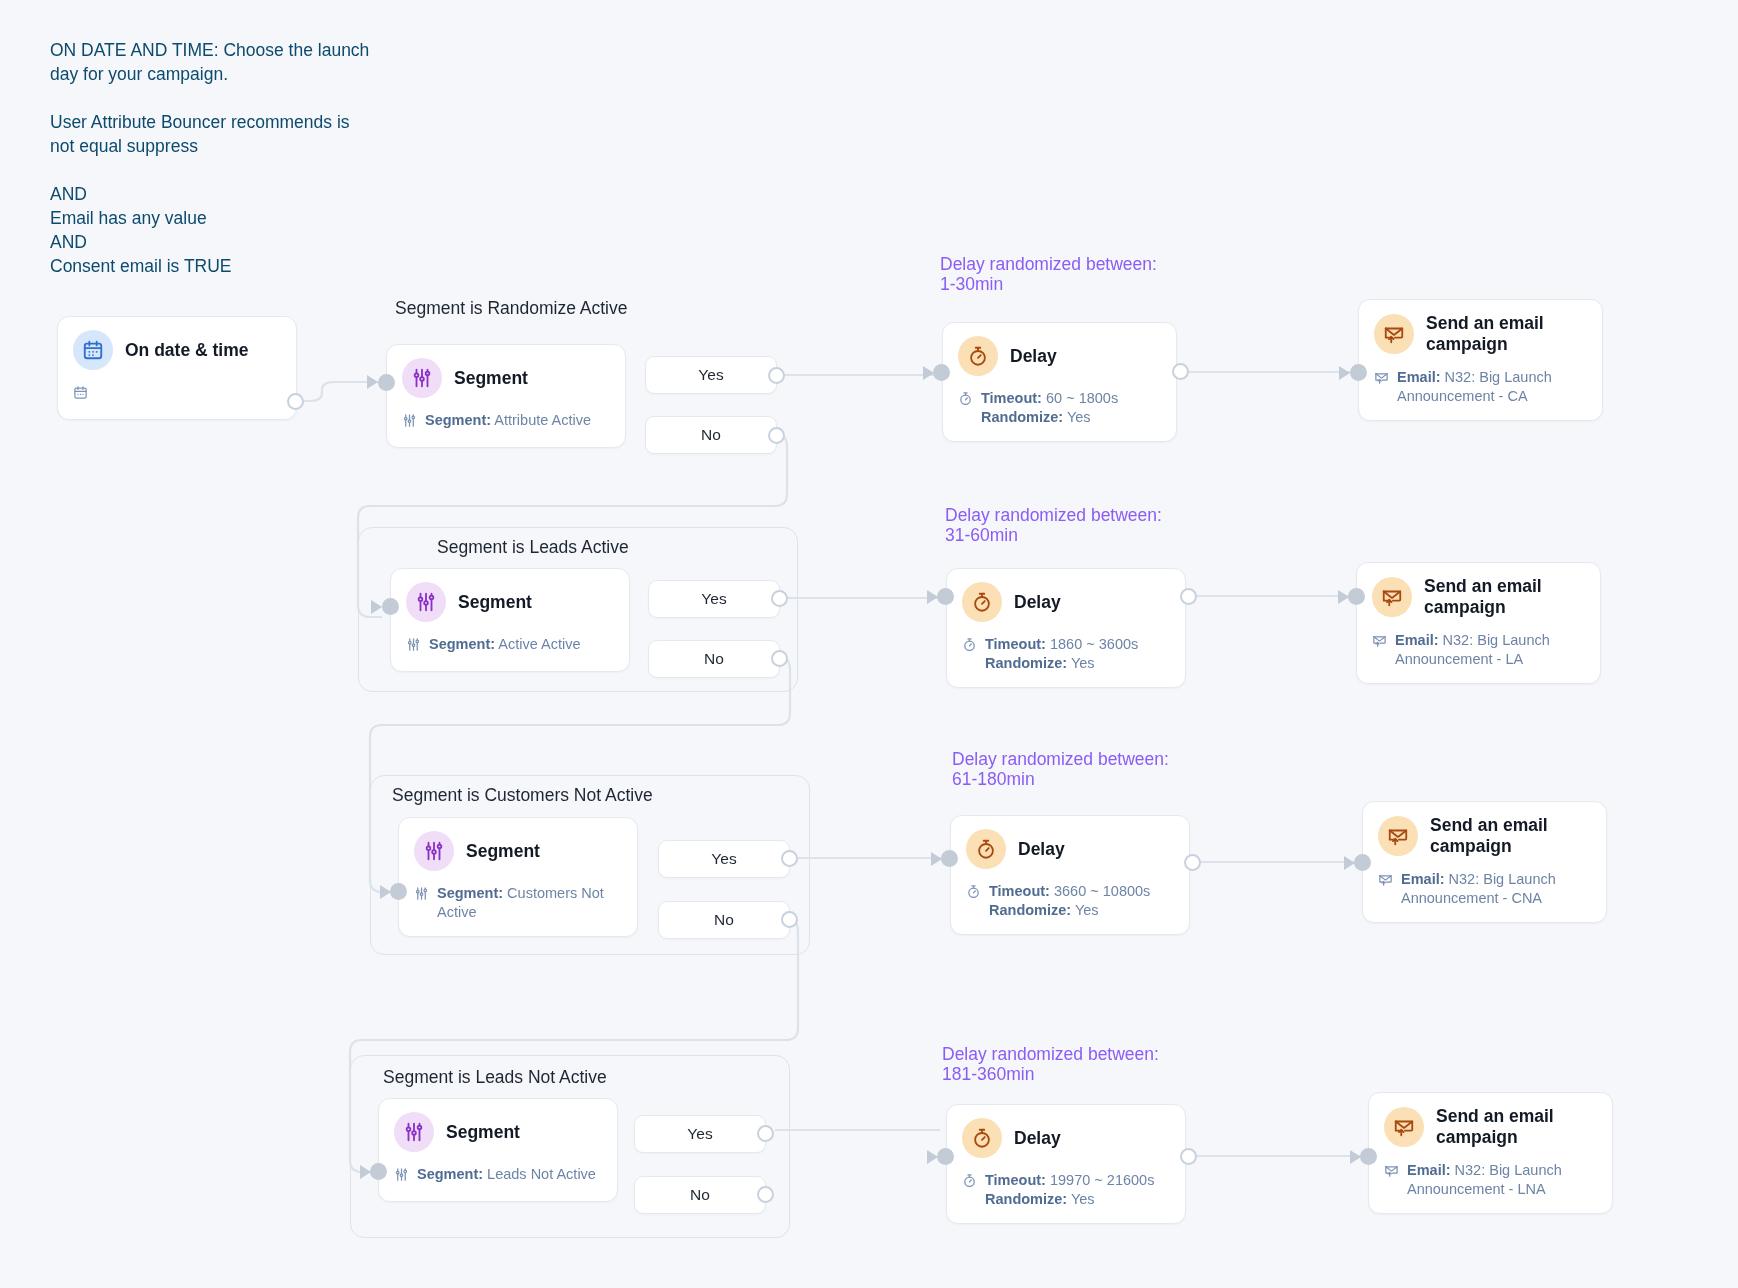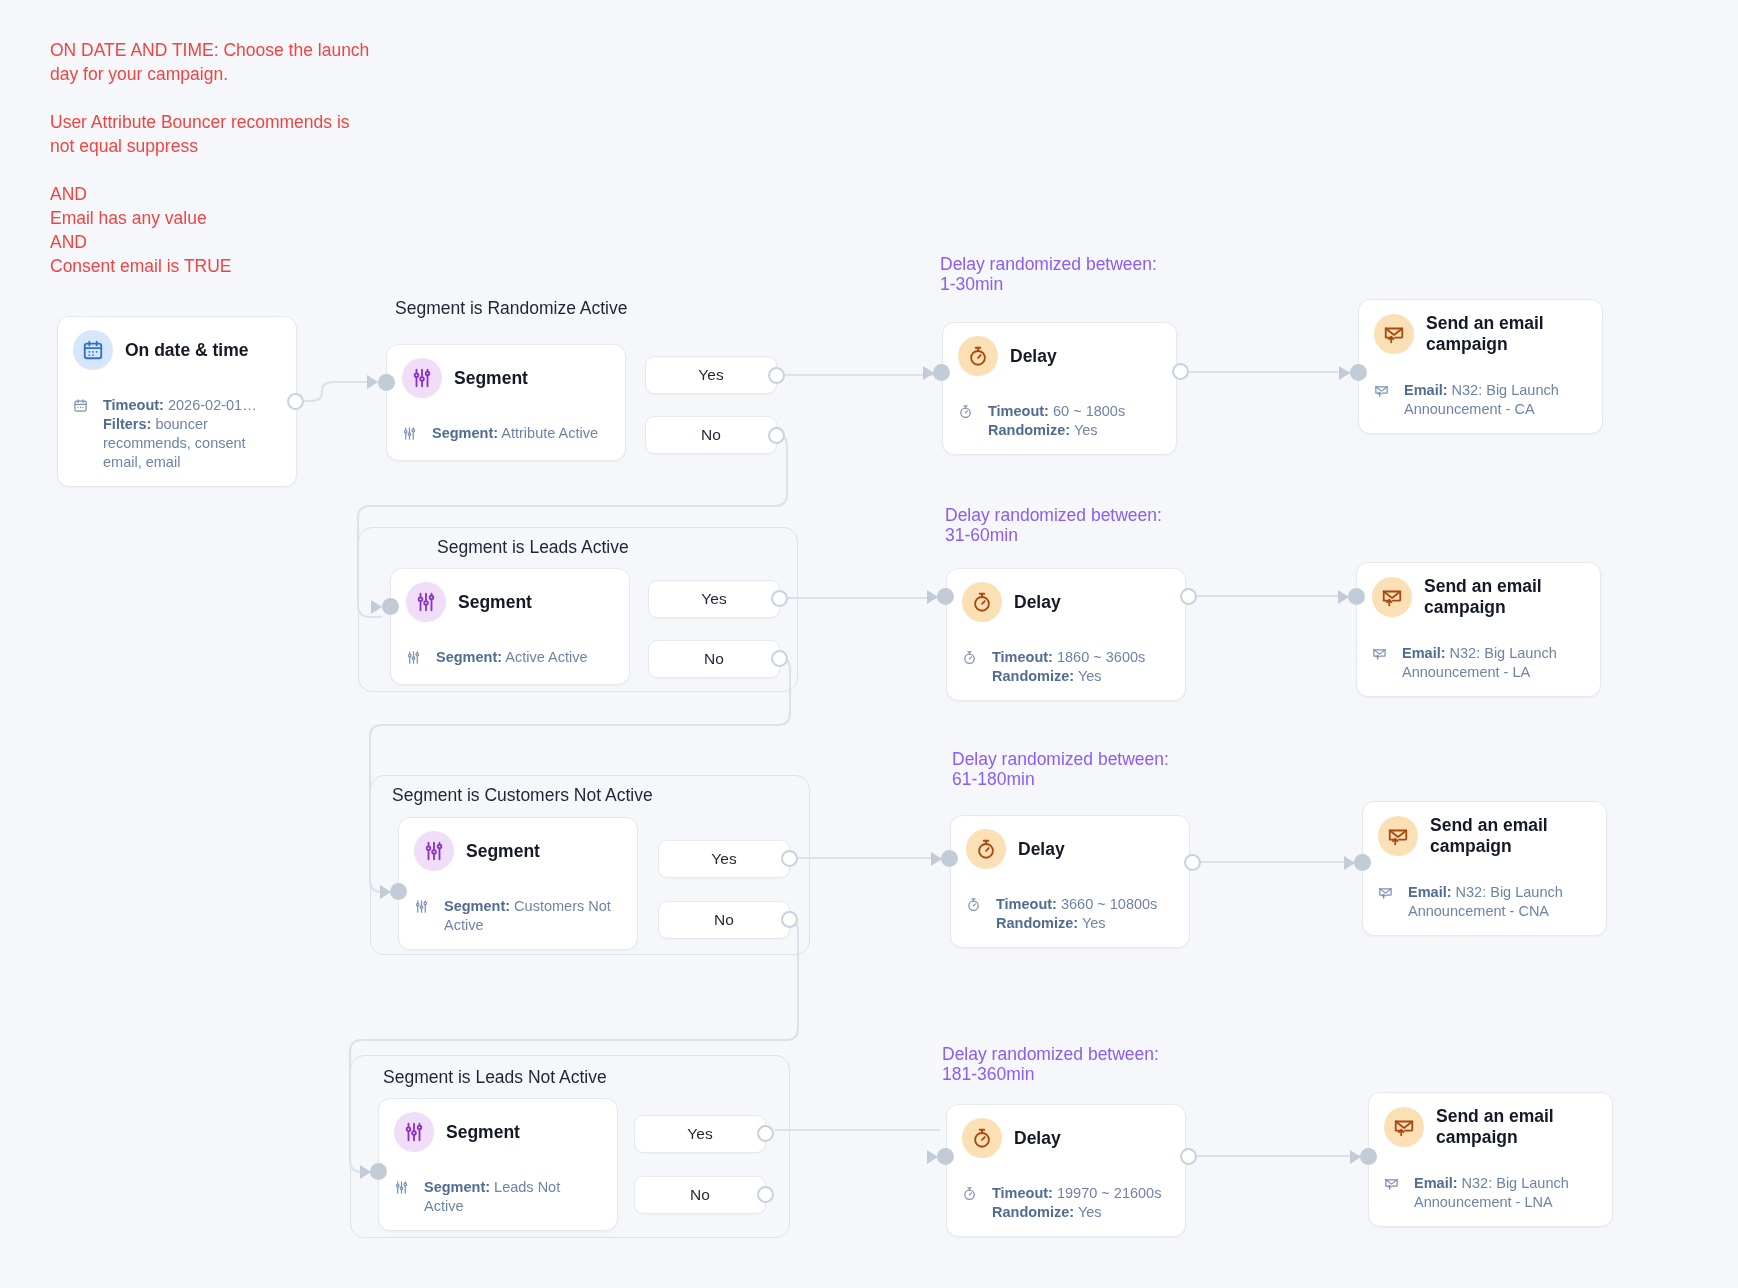--- a/index.html
+++ b/index.html
@@ -9,21 +9,21 @@
     font-family: "Liberation Sans", sans-serif;
     overflow: hidden;
   }
   #canvas { position: relative; width: 1738px; height: 1288px; }
 
   
   .annotation {
     position: absolute;
     font-size: 17.5px;
     line-height: 24px;
-    color: #ef4444;
+    color: #0c4a6e;
     white-space: pre-line;
     font-weight: 400;
   }
 
   
   .group-label {
     position: absolute;
     font-size: 17.5px;
     color: #1f2633;
     white-space: nowrap;
@@ -60,22 +60,22 @@
     flex: 0 0 40px;
   }
   .icon-blue { background: #d6e6fb; }
   .icon-purple { background: #f0ddf8; }
   .icon-orange { background: #fbdfb5; }
   .node-title {
     font-size: 17.5px; font-weight: 700; color: #131a26;
     line-height: 21px;
   }
   .node-body {
-    margin-top: 26px;
-    display: flex; gap: 14px;
+    margin-top: 13px;
+    display: flex; gap: 7px;
     font-size: 14.5px; line-height: 19px;
   }
   .node-body .body-icon { flex: 0 0 16px; margin-top: 2px; }
   .node-body .body-text { color: #6d84a6; }
   .node-body b { color: #516c93; font-weight: 700; }
 
   
   .branch {
     position: absolute;
     background: #ffffff;
@@ -169,26 +169,20 @@
     <div class="node-body">
       <span class="body-icon">
         <svg width="15" height="15" viewBox="0 0 24 24" fill="none" stroke="#7d93b4" stroke-width="2" stroke-linecap="round">
           <rect x="3" y="5" width="18" height="16" rx="2.5"></rect>
           <path d="M3 10h18M8 3v4M16 3v4"></path>
           <circle cx="8" cy="15" r="1.1" fill="#7d93b4" stroke="none"></circle>
           <circle cx="12" cy="15" r="1.1" fill="#7d93b4" stroke="none"></circle>
           <circle cx="16" cy="15" r="1.1" fill="#7d93b4" stroke="none"></circle>
         </svg>
       </span>
-      <span class="body-text">
-        <b>Timeout:</b>
-        <span>2026-02-01…</span><br>
-        <b>Filters:</b>
-        <span>bouncer recommends, consent email, email</span>
-      </span>
     </div>
   </div>
   <div class="port-out" style="left:287px; top:393px;"></div>
   <div class="arrow-head" style="left:367px; top:375px;"></div>
 
   <div class="group-label" style="left:395px; top:298px;">Segment is Randomize Active</div>
 
   <div class="node" style="left:386px; top:344px; width:240px;">
     <div class="node-head">
       <div class="node-icon icon-purple">

